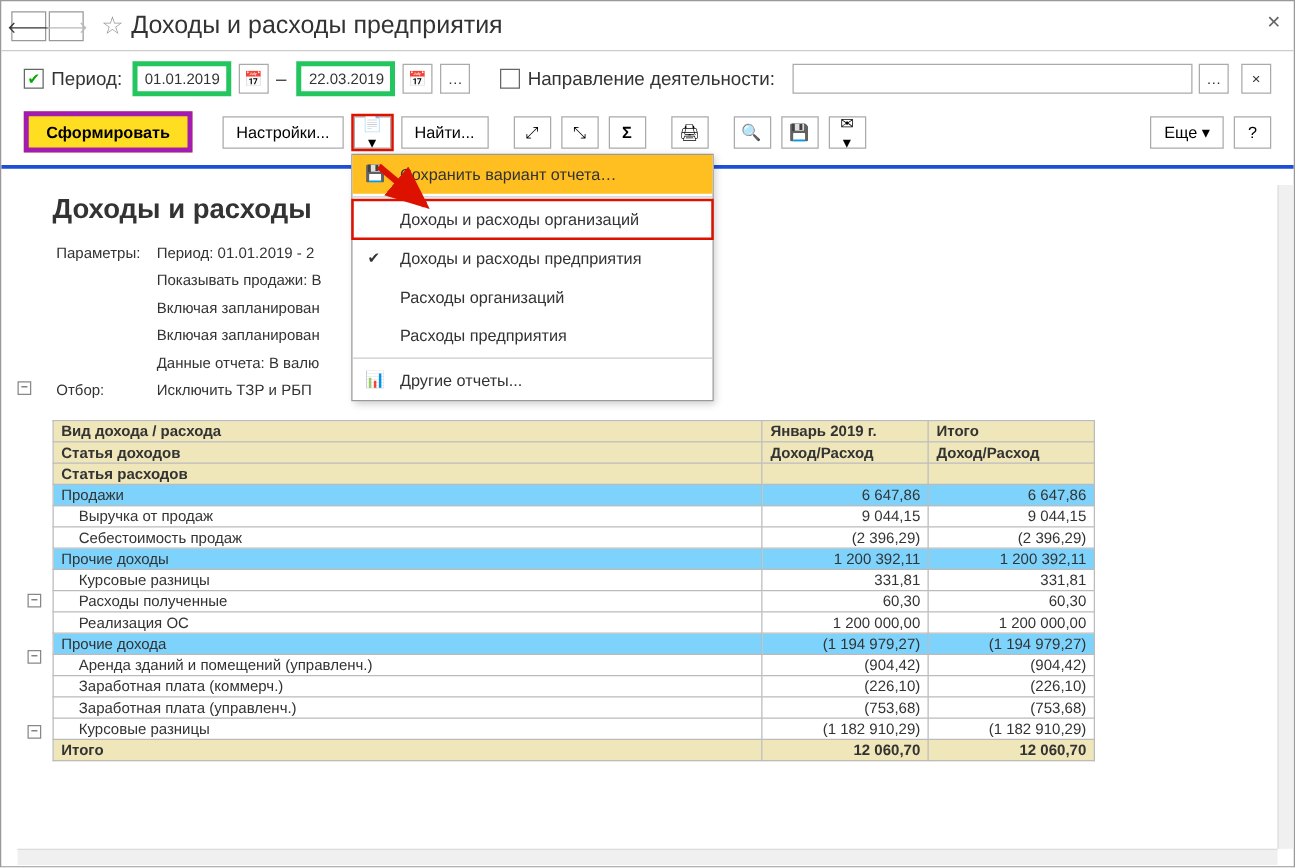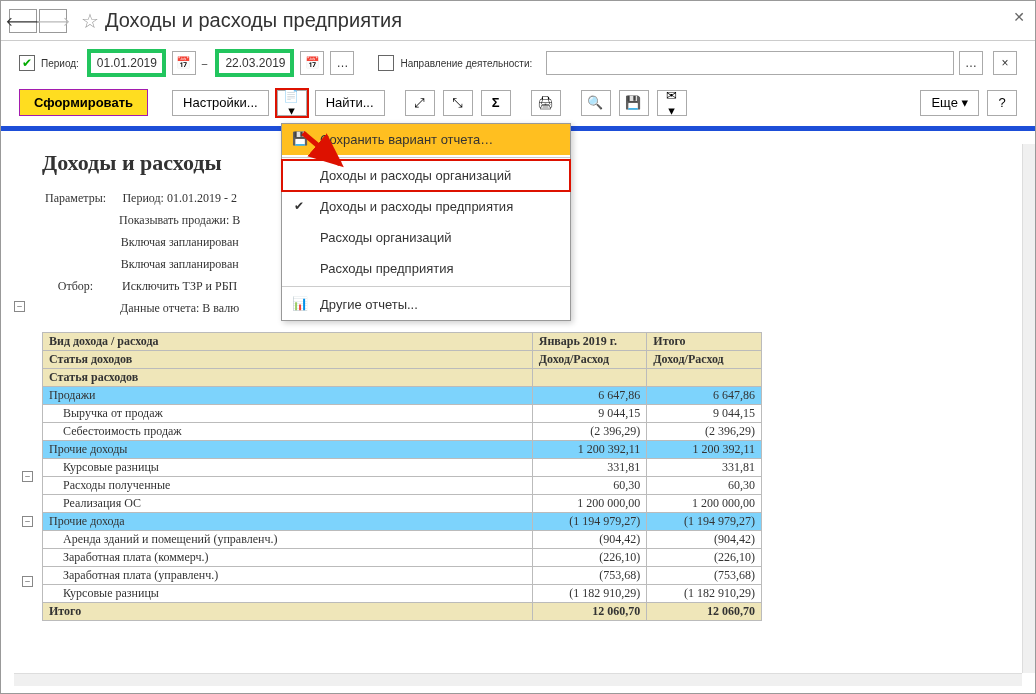--- a/index.html
+++ b/index.html
@@ -52,21 +52,21 @@
   .chk {
     width: 16px; height: 16px;
     border: 1px solid #666;
     display: inline-flex;
     align-items: center;
     justify-content: center;
     font-size: 12px;
   }
   .chk.on { color: #0a0; }
   .chk.off { color: transparent; }
-  .flabel { font-size: 10px; margin-right: 2px; }
+  .flabel { font-size: 15px; margin-right: 2px; }
   .date-input {
     border: 4px solid #22c55e;
     padding: 3px 6px;
     width: 79px;
     font-size: 12px;
     display: inline-flex;
     align-items: center;
   }
   .cal-btn {
     border: 1px solid #aaa;
@@ -102,21 +102,21 @@
     margin-left: 4px;
   }
   .toolbar {
     display: flex;
     align-items: center;
     padding: 4px 18px 10px;
     gap: 8px;
   }
   .btn-primary {
     background: #ffdd20;
-    border: 1px solid #a21caf;
+    border: 4px solid #a21caf;
     padding: 5px 14px;
     font-size: 13px;
     font-weight: bold;
     cursor: pointer;
   }
   .btn {
     border: 1px solid #aaa;
     background: #fff;
     padding: 8px 10px;
     font-size: 13px;
@@ -134,47 +134,46 @@
     justify-content: center;
     cursor: pointer;
     font-size: 13px;
   }
   .icon-btn.boxed-red { outline: 2px solid #d10; }
   .spacer { flex: 1; }
   .report-area {
     position: relative;
     height: 560px;
     overflow: hidden;
-    border-top: 5px solid #1d4ed8;
-    font-family: Liberation Serif, serif;
+    border-top: 3px solid #1d4ed8;
   }
   .report-scroll {
     position: absolute;
     top: 13px;
     left: 13px;
     right: 13px;
     bottom: 13px;
     overflow: auto;
   }
   .rep-title {
     font-size: 22px;
     font-weight: bold;
     margin: 6px 0 10px 28px;
   }
   .params {
     margin-left: 28px;
     font-size: 12px;
     line-height: 1.5;
   }
-  .params td { vertical-align: top; padding-right: 10px; text-align: center; }
+  .params td { vertical-align: top; padding-right: 10px; }
   .grid {
     border-collapse: collapse;
     margin: 12px 0 0 28px;
     font-size: 12px;
-    width: 720px;
+    width: 834px;
   }
   .grid td {
     border: 1px solid #bbb;
     padding: 1px 6px;
     height: 16px;
   }
   .hdr { background: #efe6b9; font-weight: bold; }
   .sub { background: #7dd3fc; }
   .total { background: #efe6b9; font-weight: bold; }
   .num { text-align: right; }
@@ -314,26 +313,26 @@
             </tr>
         <tr>
               <td></td>
               <td>Включая запланирован</td>
             </tr>
         <tr>
               <td></td>
               <td>Включая запланирован</td>
             </tr>
         <tr>
+              <td></td>
+              <td>Данные отчета: В валю</td>
+            </tr>
+        <tr>
               <td>Отбор:</td>
               <td>Исключить ТЗР и РБП</td>
-            </tr>
-        <tr>
-              <td></td>
-              <td>Данные отчета: В валю</td>
             </tr>
       </tbody>
         </table>
 
       <table class="grid">
         <tbody>
             <tr class="hdr">
           <td style="width:470px">Вид дохода / расхода</td>
           <td style="width:110px">Январь 2019 г.</td>
           <td style="width:110px">Итого</td>

